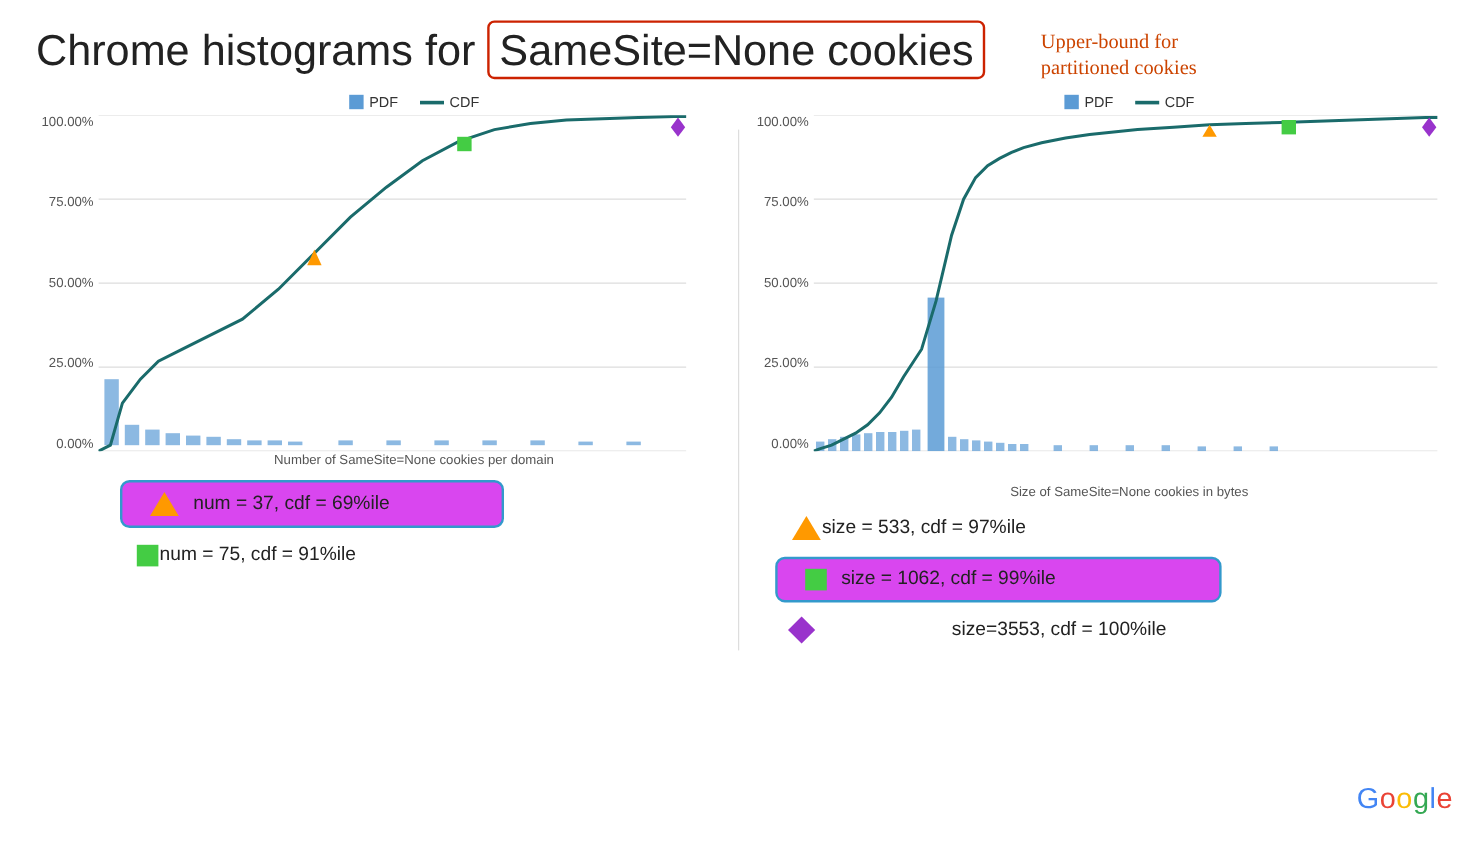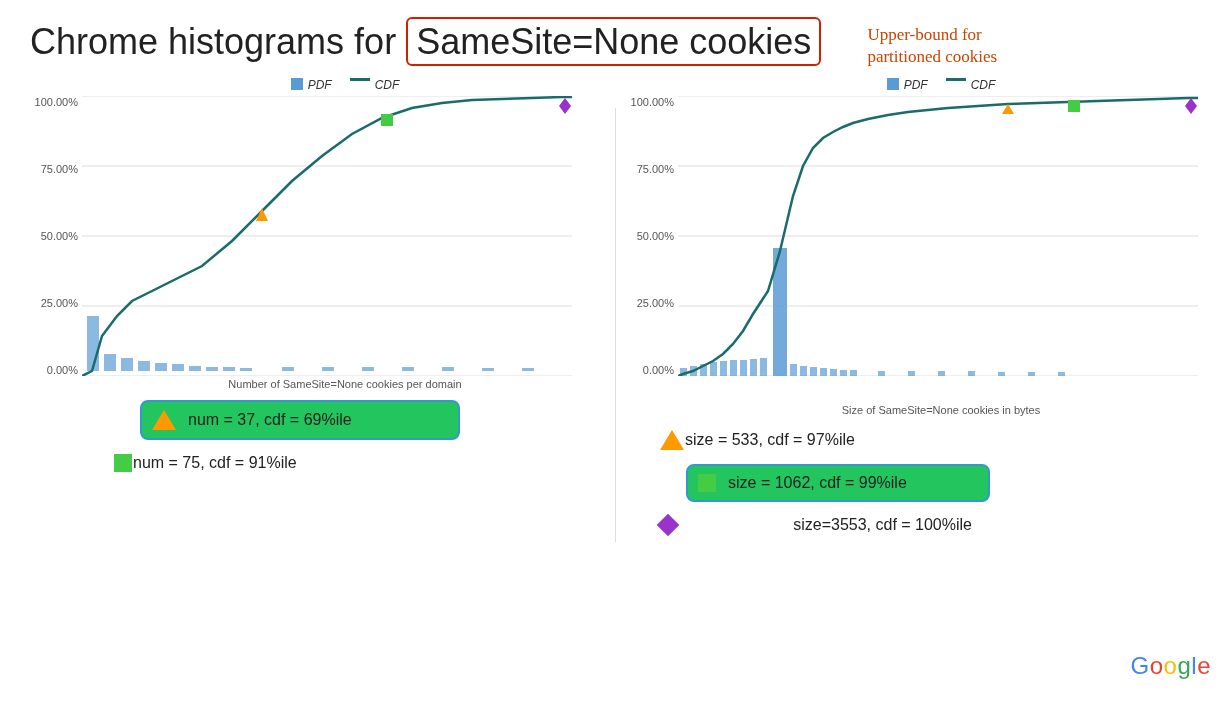--- a/index.html
+++ b/index.html
@@ -64,42 +64,40 @@
       display: flex;
       gap: 18px;
       font-size: 12px;
       color: #333;
       justify-content: center;
       margin-bottom: 4px;
       margin-left: 55px;
     }
     .legend-item {
       display: flex;
-      align-items: flex-start;
+      align-items: center;
       gap: 5px;
-      font-style: italic;
     }
     .legend-square {
       width: 12px;
       height: 12px;
     }
     .legend-line {
       width: 20px;
       height: 3px;
       background: #1a6b6b;
     }
     .info-box {
       border: 2px solid #3399cc;
       border-radius: 8px;
-      padding: 8px 10px;
+      padding: 8px 23px;
       display: flex;
       align-items: center;
       gap: 12px;
-      background: #22c55e;
-      margin-left: 40px;
+      background: #d946ef;
     }
     .info-box-plain {
       padding: 8px 14px;
       display: flex;
       align-items: center;
       gap: 1px;
       background: #fff;
     }
     .marker-triangle-orange {
       width: 0;
@@ -329,21 +327,21 @@
         </svg>
       </div>
 
       <div class="chart-label" style="margin-left:55px; margin-top:28px;">Size of SameSite=None cookies in bytes</div>
 
       <div class="info-section" style="margin-top:6px; margin-left:20px;">
         <div class="info-box-plain" style="margin-bottom:6px; width:340px;">
           <div class="marker-triangle-orange"></div>
           <span class="info-text">size = 533, cdf = 97%ile</span>
         </div>
-        <div class="info-box" style="margin-bottom:6px; width:304px;">
+        <div class="info-box" style="margin-bottom:6px; width:372px;">
           <div class="marker-square-green"></div>
           <span class="info-text">size = 1062, cdf = 99%ile</span>
         </div>
         <div class="info-box-plain" style="width:340px;justify-content:space-between;">
           <div class="marker-diamond-purple"></div>
           <span class="info-text" style="margin-left:6px;">size=3553, cdf = 100%ile</span>
         </div>
       </div>
     </div>
   </div>

